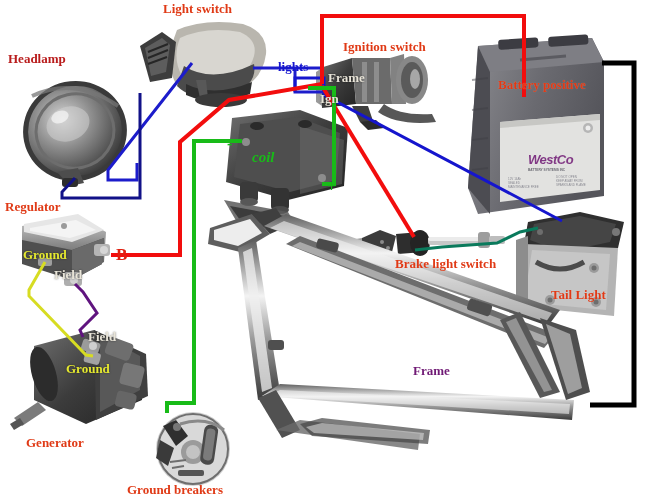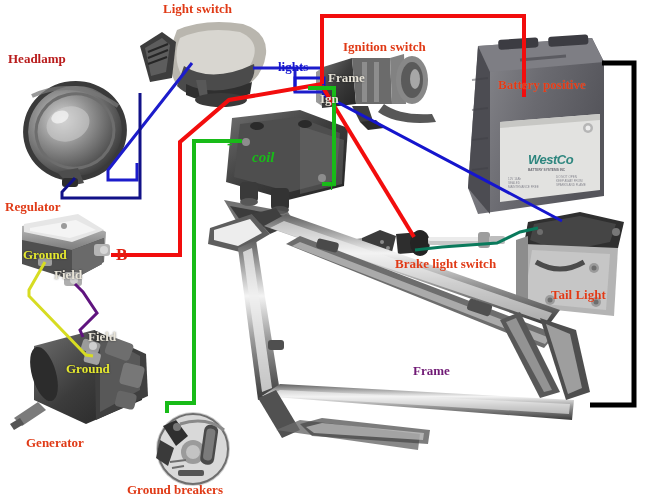--- a/index.html
+++ b/index.html
@@ -58,21 +58,21 @@
     color: #e02010;
     font-size: 15px;
   }
   .lbl-coil {
     color: #18bb18;
     font-size: 15px;
     font-style: italic;
   }
   .battery-brand {
     position: absolute;
-    color: #0f766e;
+    color: #701a75;
     font-weight: bold;
     font-style: italic;
     font-size: 13px;
     letter-spacing: -0.5px;
     opacity: 0.85;
     pointer-events: none;
   }
   .battery-sub {
     position: absolute;
     color: #6a6a72;

